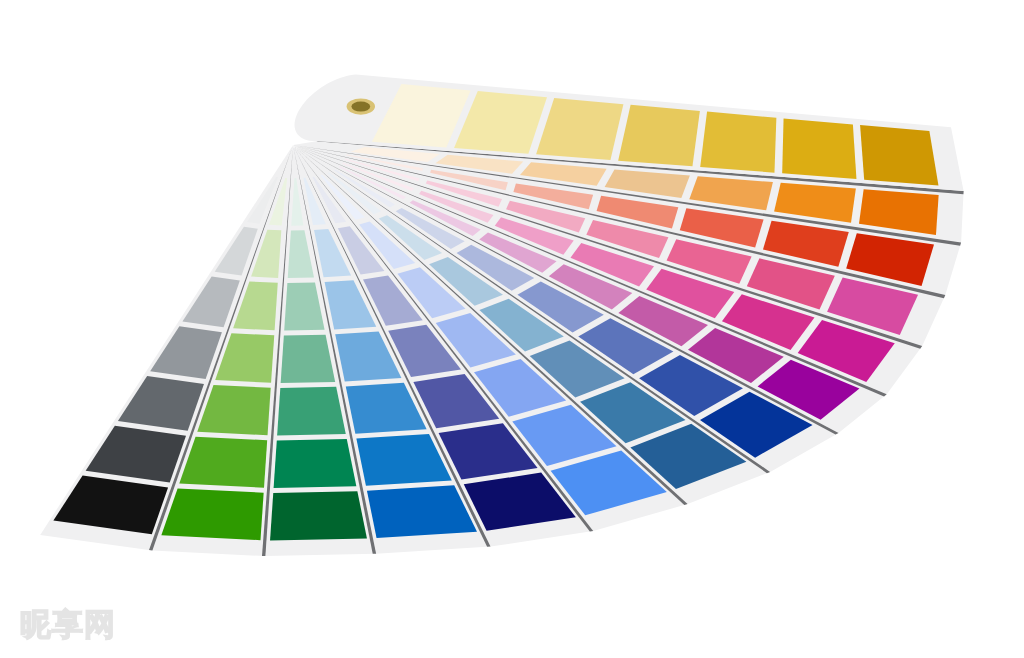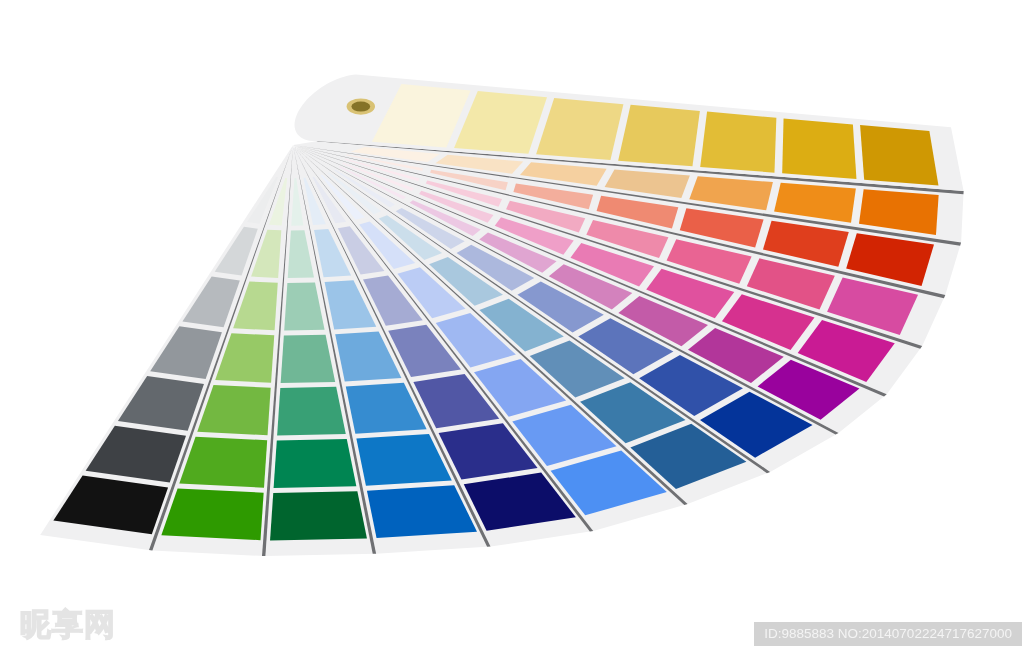--- a/index.html
+++ b/index.html
@@ -175,14 +175,13 @@
         <polygon points="783.57,118.38 852.88,124.46 856.47,179.05 782.18,173.27" fill="#dcad13"></polygon>
         <polygon points="860.08,125.09 929.38,131.12 938.47,185.45 864.18,179.65" fill="#cf9803"></polygon>
         <ellipse cx="360.8" cy="106.6" rx="14.2" ry="8.1" fill="#d9c274"></ellipse>
         <ellipse cx="360.8" cy="106.6" rx="9.372" ry="5.021999999999999" fill="#857327"></ellipse>
       </g>
     </svg>
 
   <div class="wm" id="wm-logo">
     <span id="wm-cn">昵享网</span>
   </div>
-  <div class="wm" id="wm-id">ID:9885883 NO:20140702224717627000</div>
 </div>
 
 </body></html>

